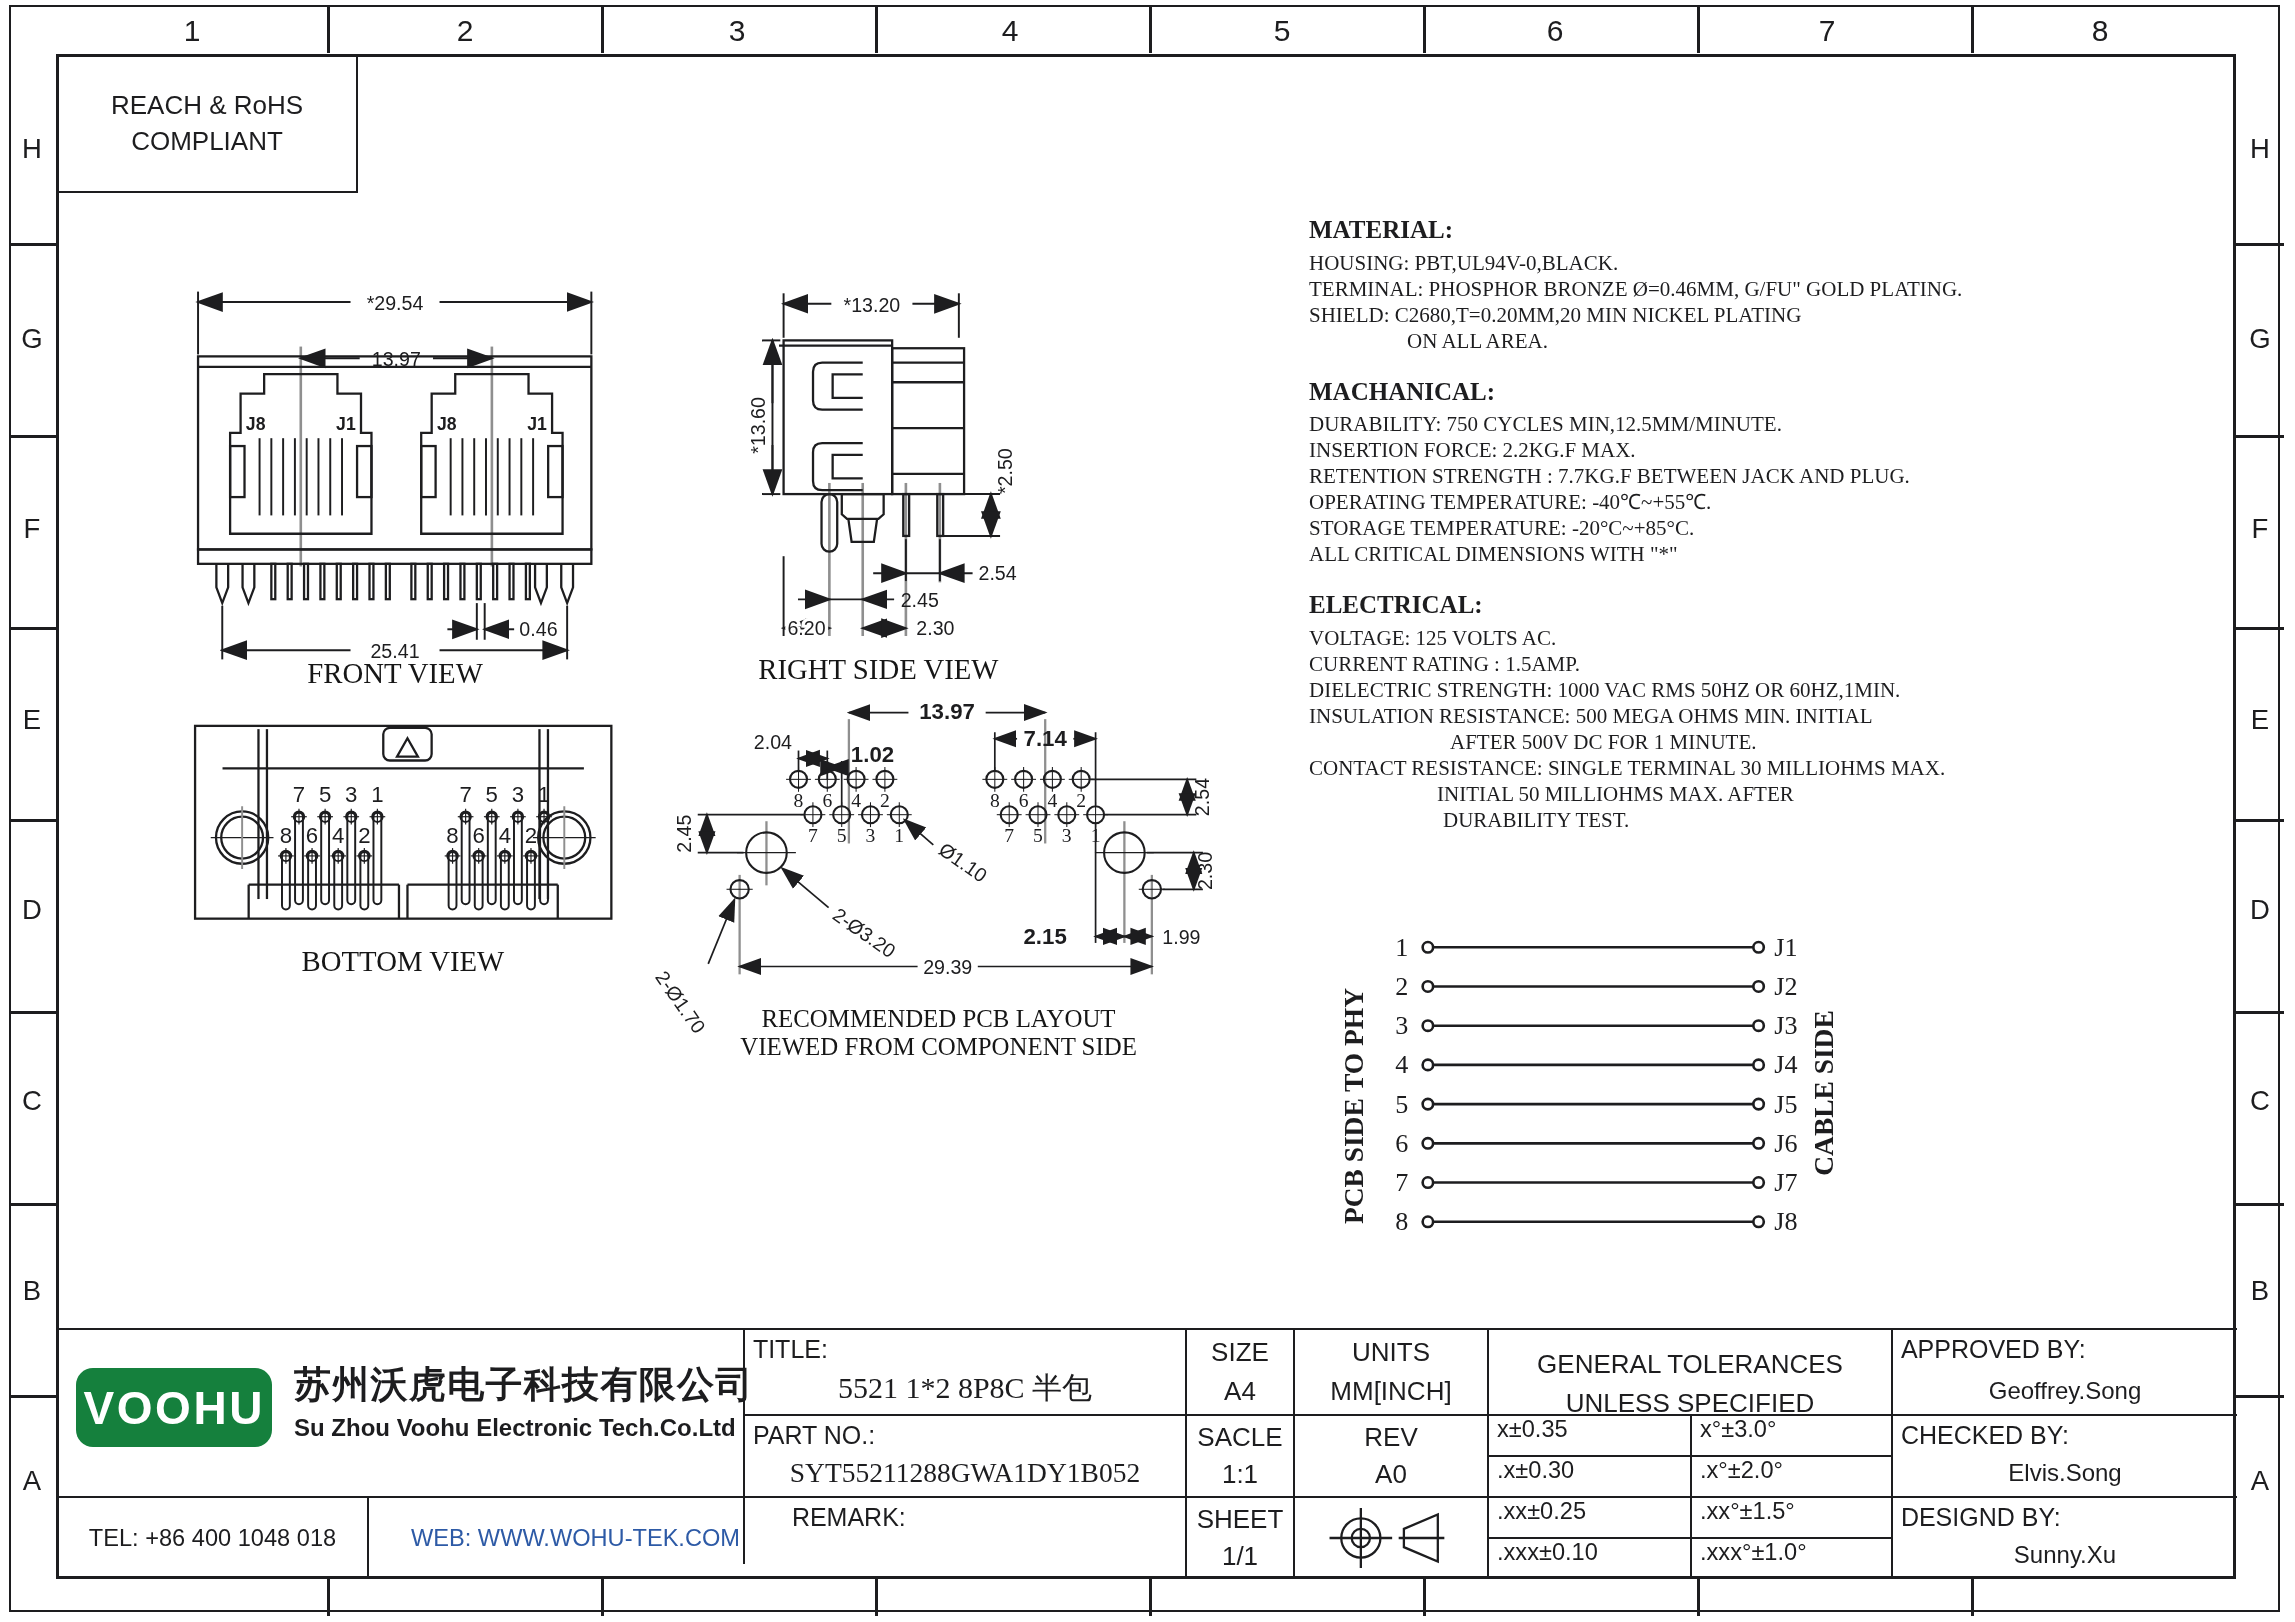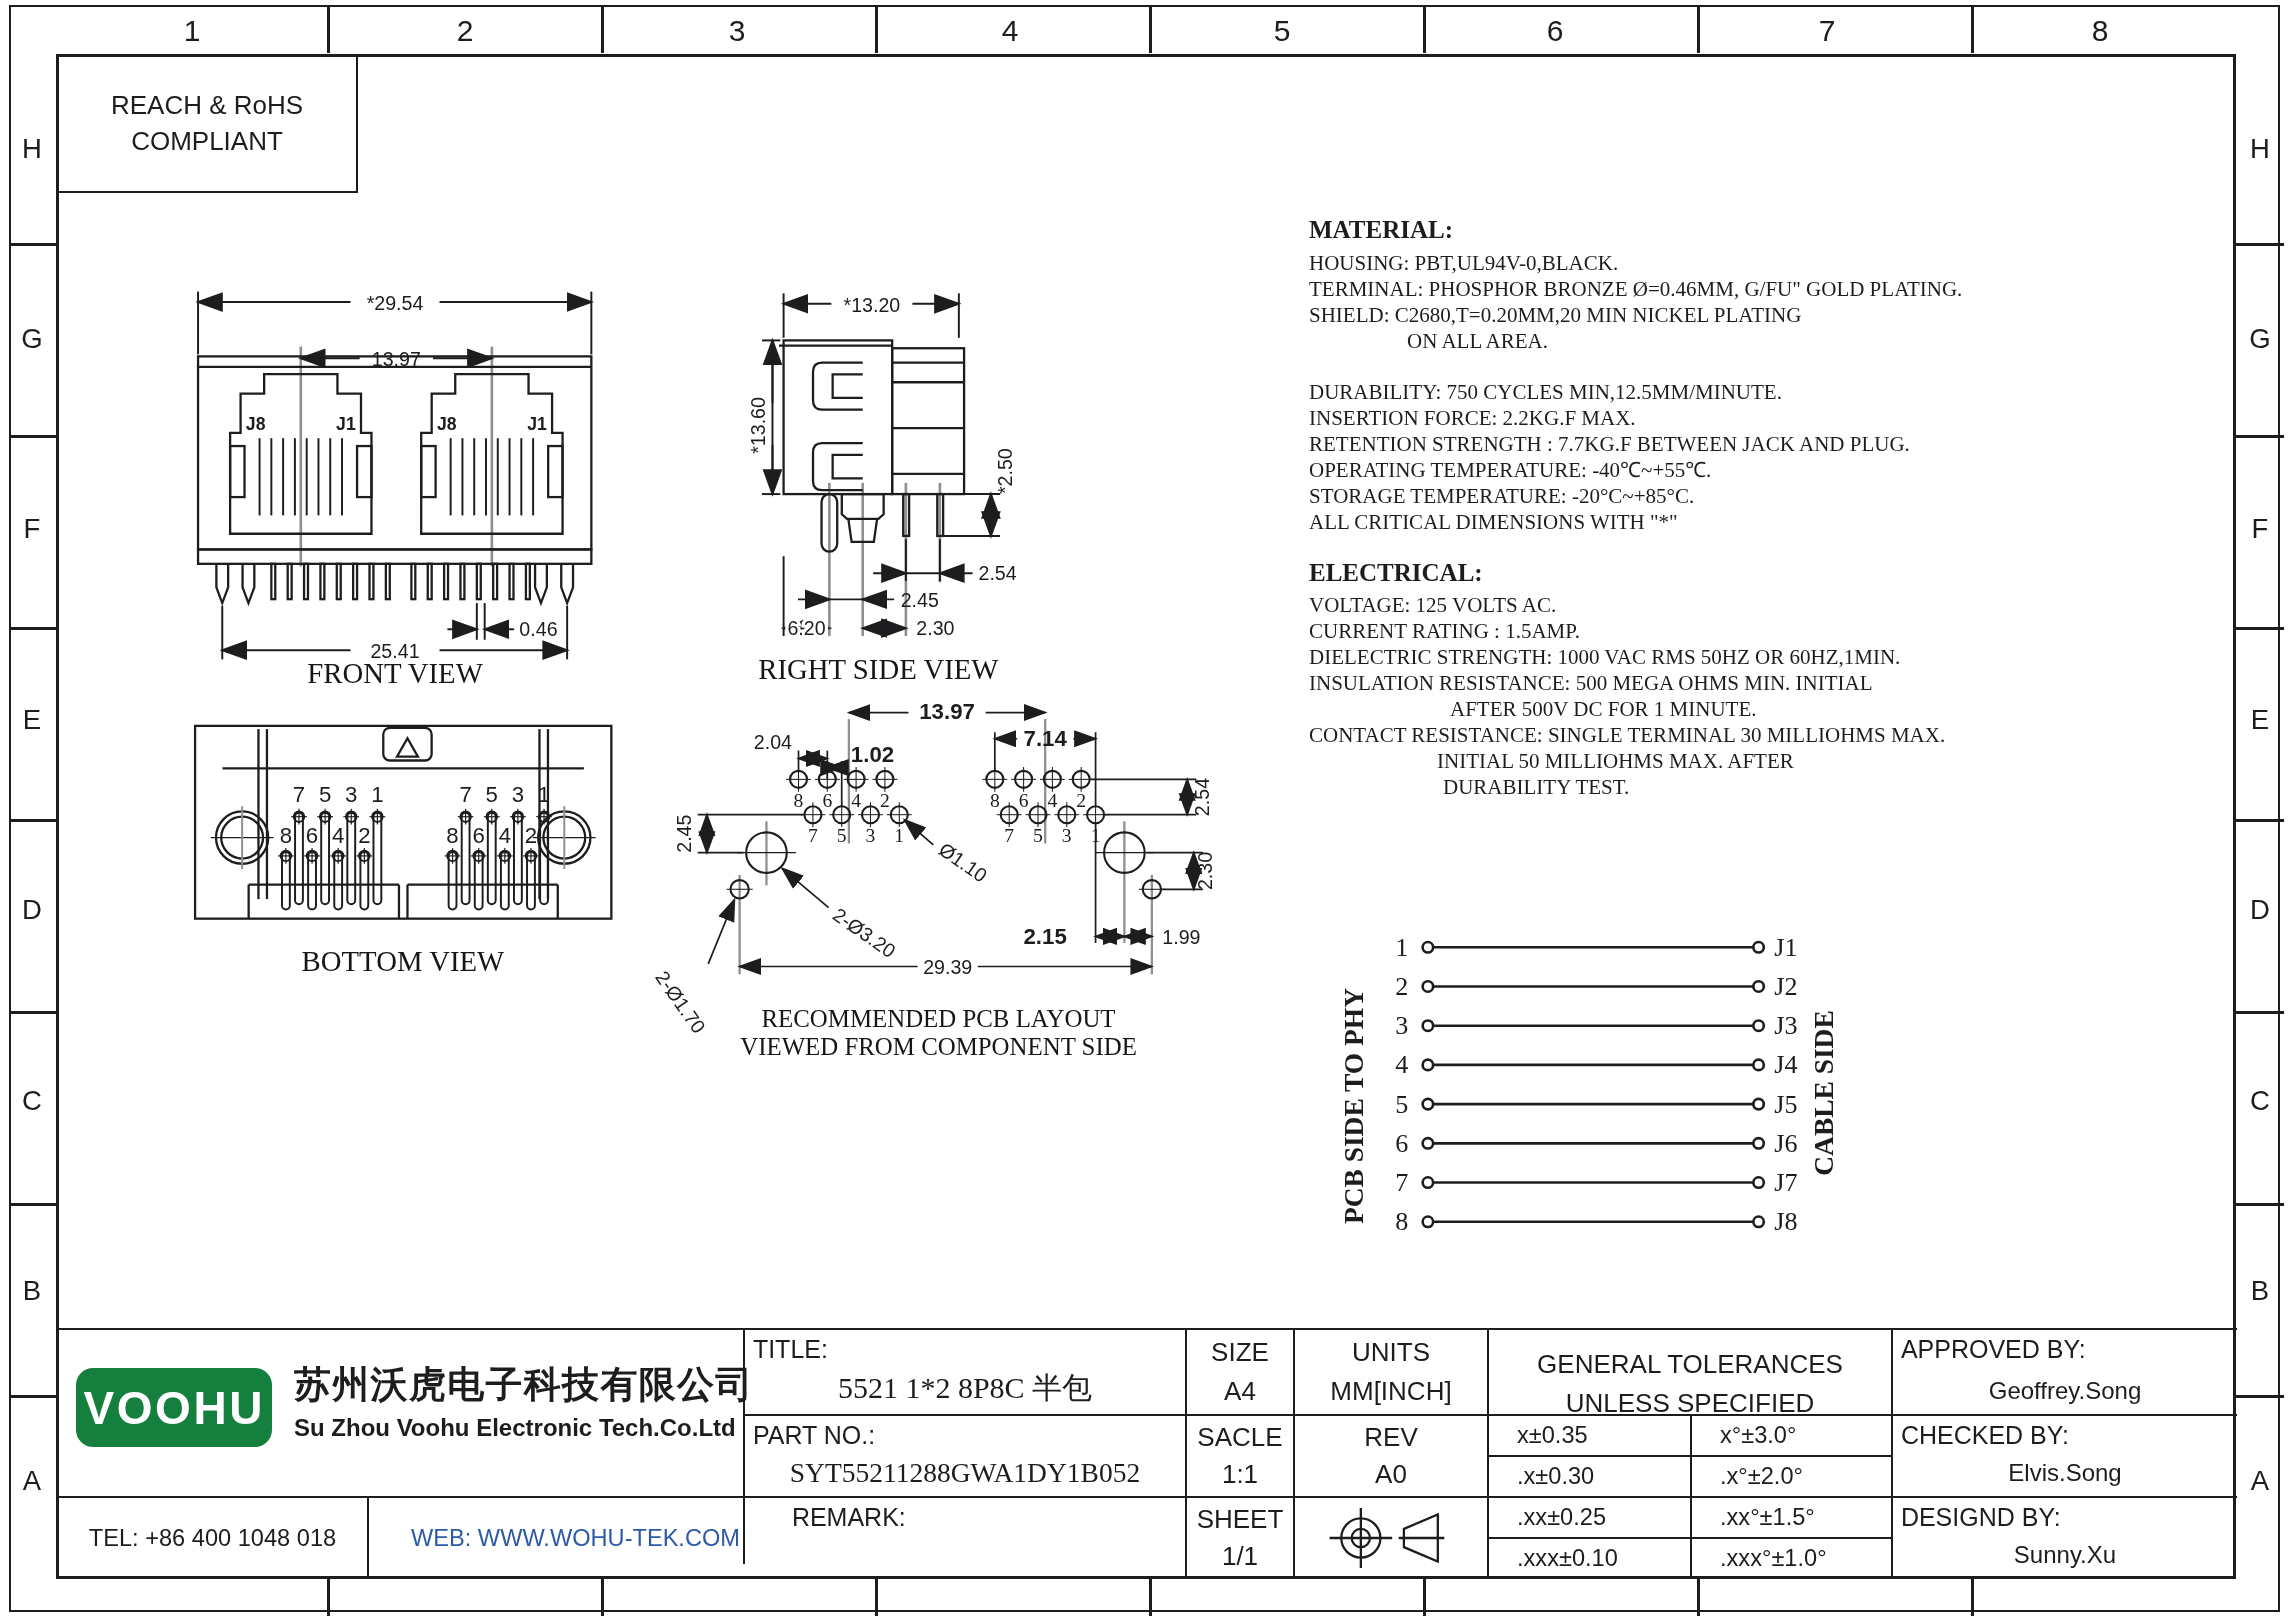--- a/index.html
+++ b/index.html
@@ -41,21 +41,21 @@
   .jlbl{font-family:"Liberation Sans",sans-serif;font-size:27px;font-weight:bold;fill:#1d1d1f;}
   .bnum{font-family:"Liberation Sans",sans-serif;font-size:34px;fill:#1d1d1f;}
   
   .tblock{left:56px;top:1328px;width:2180px;height:250px;}
   .cell{position:absolute;border-left:2.6px solid #1d1d1f;border-top:2.6px solid #1d1d1f;box-sizing:border-box;}
   .clabel{font-size:25px;padding:5.2px 7.9px;}
   .cval-center{position:absolute;left:0;right:0;text-align:center;}
   .serval{font-family:"Liberation Serif",serif;}
   .hdrcell{display:flex;flex-direction:column;align-items:center;justify-content:center;font-size:26px;line-height:1.5;}
   .duocell{display:flex;flex-direction:column;align-items:center;justify-content:space-evenly;font-size:26px;}
-  .tolcell{display:flex;align-items:center;padding-left:28px;font-size:23.6px;}
+  .tolcell{display:flex;padding-left:8px;font-size:23.6px;}
   .namecell .clabel{font-size:25px;}
   .namecell .who{position:absolute;left:0;right:0;bottom:9.2px;text-align:center;font-size:24px;}
   .logo-wrap{position:absolute;left:18.3px;top:38px;}
   .logo-badge{width:196px;height:79px;background:#15803d;border-radius:17px;display:flex;align-items:center;justify-content:center;}
   .logo-text{color:#ffffff;font-size:46px;font-weight:bold;letter-spacing:2.6px;}
   .company{position:absolute;left:236px;top:30px;width:432px;}
   .company .cn{font-size:37px;font-weight:bold;letter-spacing:1.3px;white-space:nowrap;}
   .company .en{font-size:24px;font-weight:bold;margin-top:3.9px;white-space:nowrap;}
   .contact{display:flex;align-items:center;justify-content:center;font-size:23.6px;}
   .web{color:#2d5aa6;}
@@ -501,20 +501,21 @@
 
   <div class="abs notes">
     <div class="sec">
       <h3>MATERIAL:</h3>
       <div>HOUSING: PBT,UL94V-0,BLACK.</div>
       <div>TERMINAL: PHOSPHOR BRONZE Ø=0.46MM, G/FU" GOLD PLATING.</div>
       <div>SHIELD: C2680,T=0.20MM,20 MIN NICKEL PLATING</div>
       <div class="ind1">ON ALL AREA.</div>
     </div>
     <div class="sec">
+      <h3>MACHANICAL:</h3>
       <div>DURABILITY: 750 CYCLES MIN,12.5MM/MINUTE.</div>
       <div>INSERTION FORCE: 2.2KG.F MAX.</div>
       <div>RETENTION STRENGTH : 7.7KG.F BETWEEN JACK AND PLUG.</div>
       <div>OPERATING TEMPERATURE: -40℃~+55℃.</div>
       <div>STORAGE TEMPERATURE: -20°C~+85°C.</div>
       <div>ALL CRITICAL DIMENSIONS WITH "*"</div>
     </div>
     <div class="sec">
       <h3>ELECTRICAL:</h3>
       <div>VOLTAGE: 125 VOLTS AC.</div>

